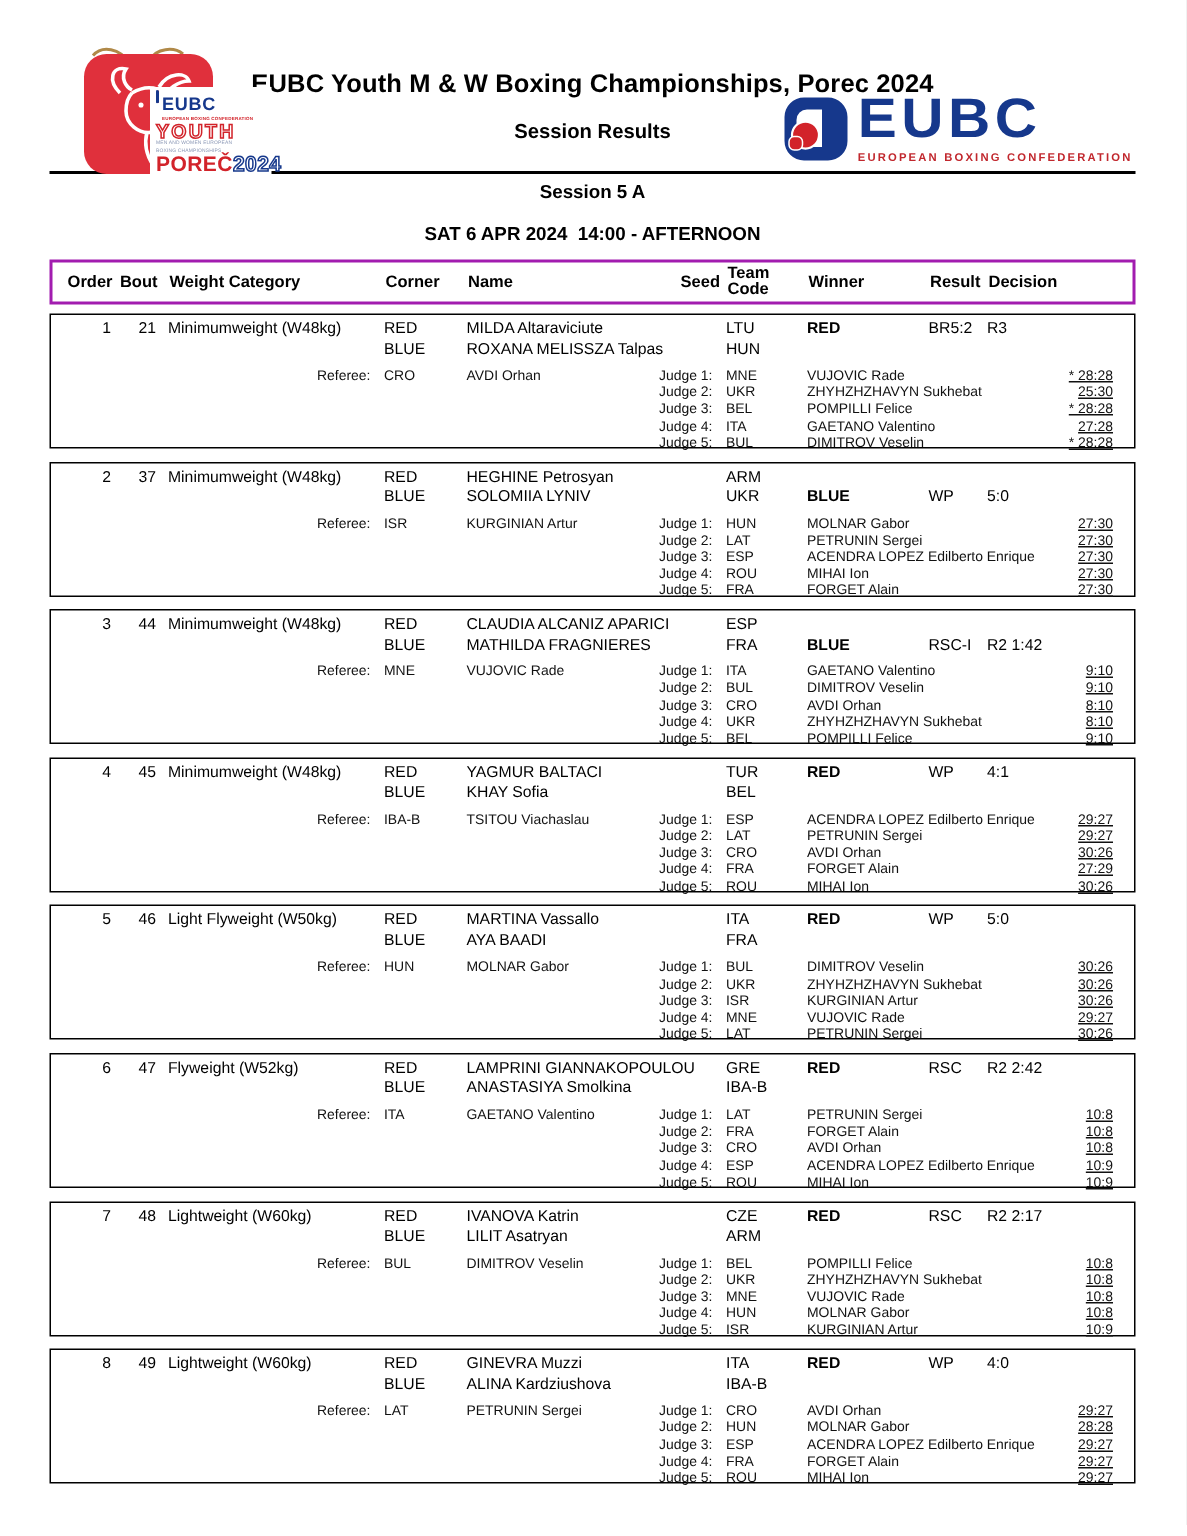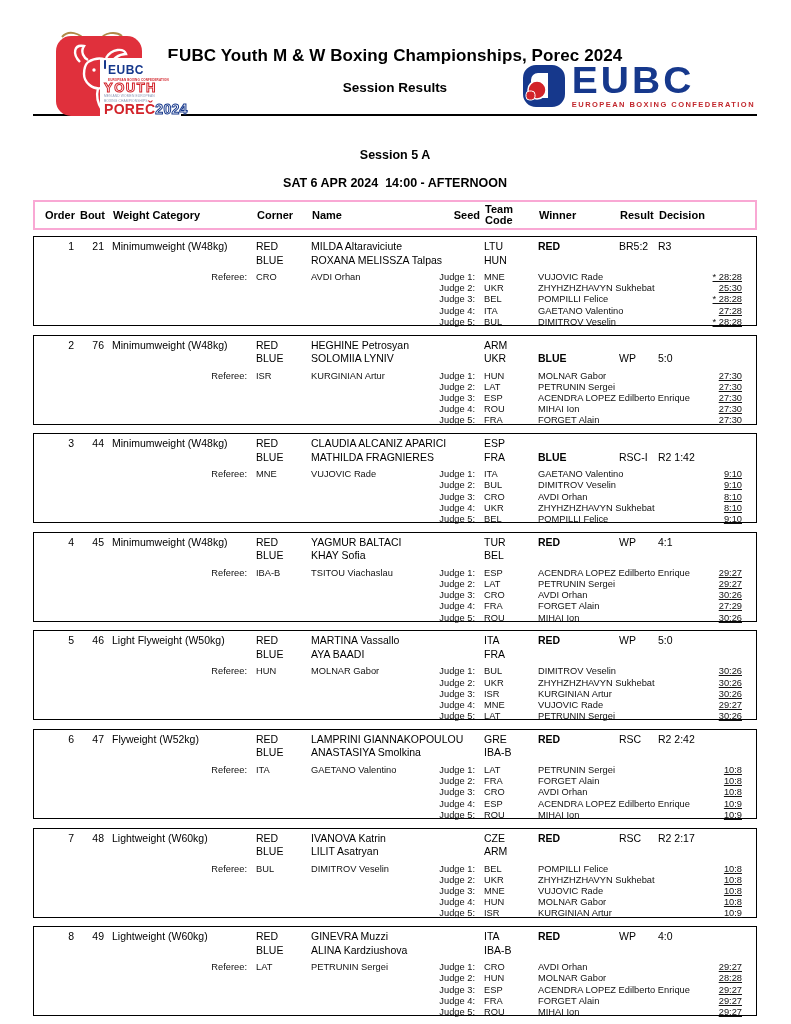--- a/index.html
+++ b/index.html
@@ -27,25 +27,25 @@
   .ll-porec .p1{color:#d2232a;}
   .ll-porec .p2{color:transparent;-webkit-text-stroke:1px #16388c;}
 
   
   .logo-right{position:absolute;right:36px;top:64px;display:flex;align-items:flex-start;gap:6px;}
   .lr-text{display:flex;flex-direction:column;}
   .lr-eubc{font-size:39px;font-weight:800;color:#16388c;letter-spacing:3px;line-height:33px;transform:scaleY(.95);transform-origin:0 0;}
   .lr-conf{font-size:7.5px;font-weight:bold;color:#c1272d;letter-spacing:1.45px;margin-top:3px;white-space:nowrap;}
 
   
-  .session-name{font-size:12.5px;font-weight:bold;text-align:center;margin-top:32px;}
+  .session-name{font-size:12.5px;font-weight:bold;text-align:center;margin-top:5px;}
   .session-date{font-size:12.5px;font-weight:bold;text-align:center;margin-top:14px;white-space:pre;}
 
   
-  .thead{border:2px solid #f9a8d4;margin-top:10px;margin-bottom:6px;padding:1px 0;}
+  .thead{border:2px solid #a21caf;margin-top:10px;margin-bottom:6px;padding:1px 0;}
   .corner-row{display:grid;grid-template-columns:40px 30px 148px 56px 141px 30px 54px 82px 40px 1fr;
               font-size:10.5px;line-height:13.5px;}
   .header-row{font-weight:bold;font-size:11px;line-height:11px;align-items:center;min-height:24px;}
   .cell{white-space:nowrap;overflow:visible;}
   .ra{text-align:right;}
   .c-weight{padding-left:8px;}
   .c-corner{padding-left:4px;}
   .c-name{padding-left:3px;}
   .c-team{padding-left:5px;}
   .c-team.wrap{white-space:normal;}
@@ -214,21 +214,21 @@
         <div class="j-country">BUL</div>
         <div class="j-name">DIMITROV Veselin</div>
         <div class="j-score">* 28:28</div>
       </div>
     </div>
   </div>
 
   <div class="bout">
     <div class="corner-row">
       <div class="cell ra">2</div>
-      <div class="cell ra">76</div>
+      <div class="cell ra">37</div>
       <div class="cell c-weight">Minimumweight (W48kg)</div>
       <div class="cell c-corner">RED</div>
       <div class="cell c-name">HEGHINE Petrosyan</div>
       <div class="cell ra"></div>
       <div class="cell c-team">ARM</div>
       <div class="cell c-winner"></div>
       <div class="cell c-result"></div>
       <div class="cell c-decision"></div>
     </div>
     <div class="corner-row">

